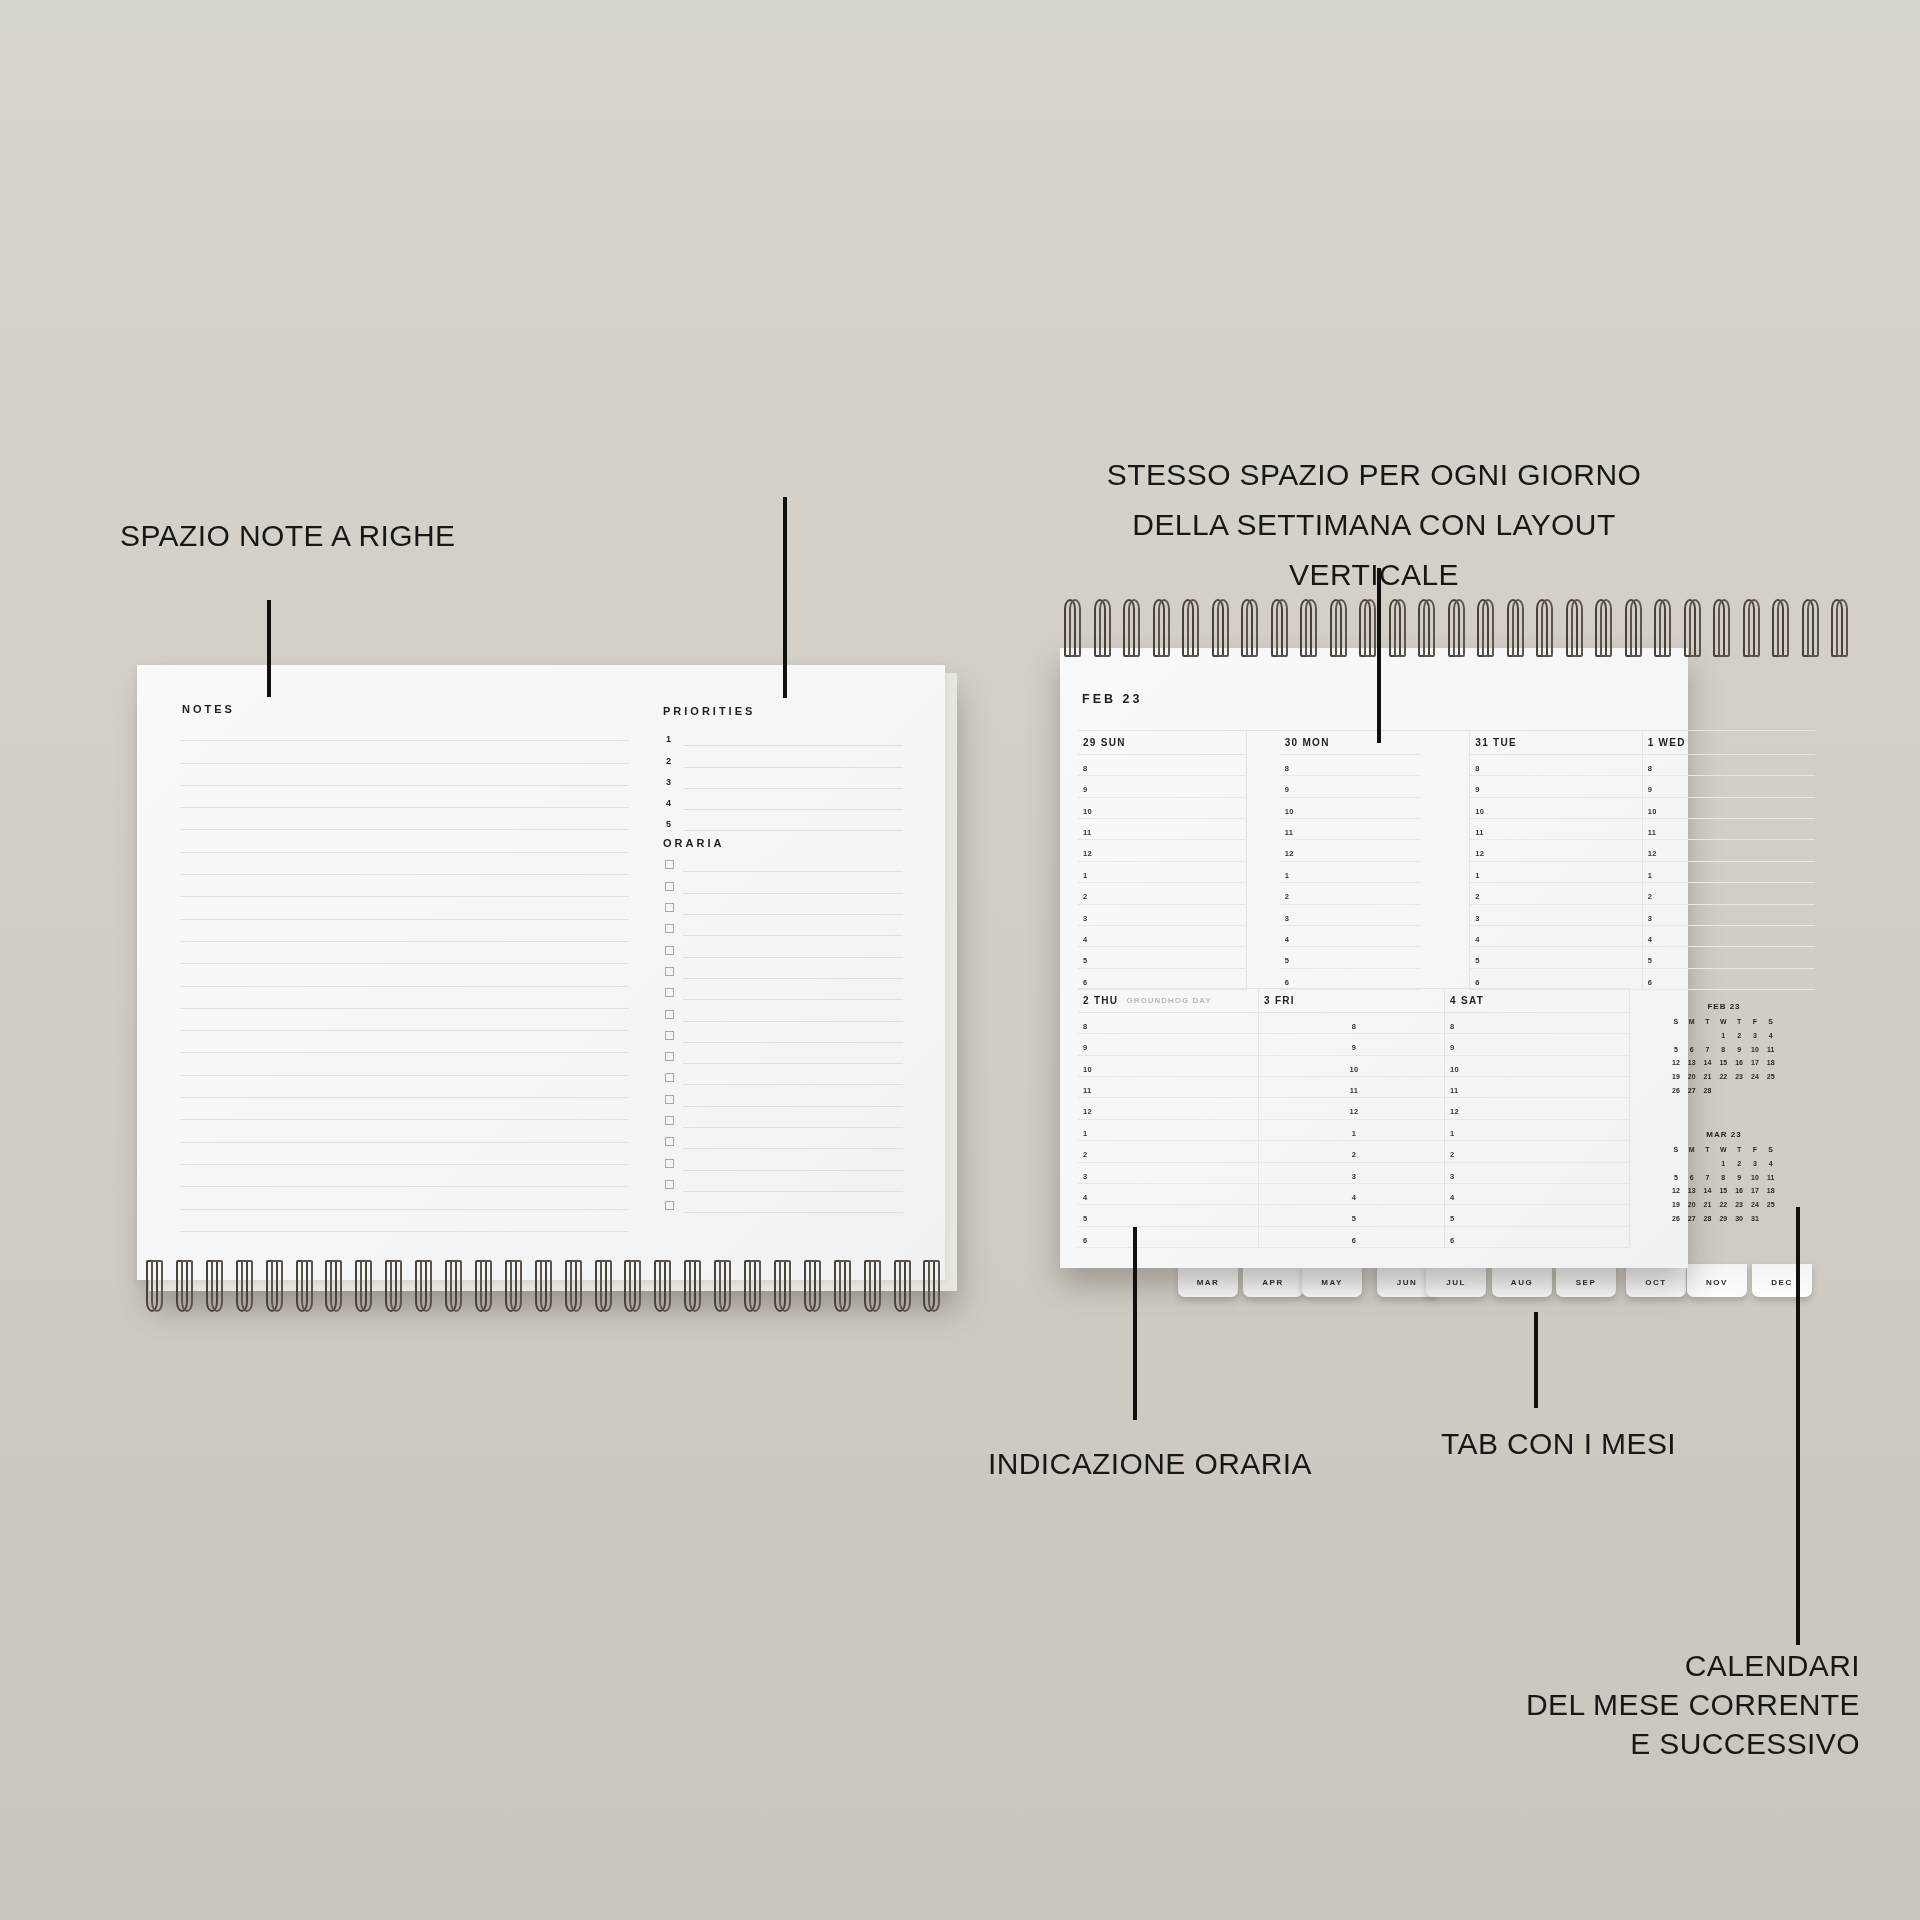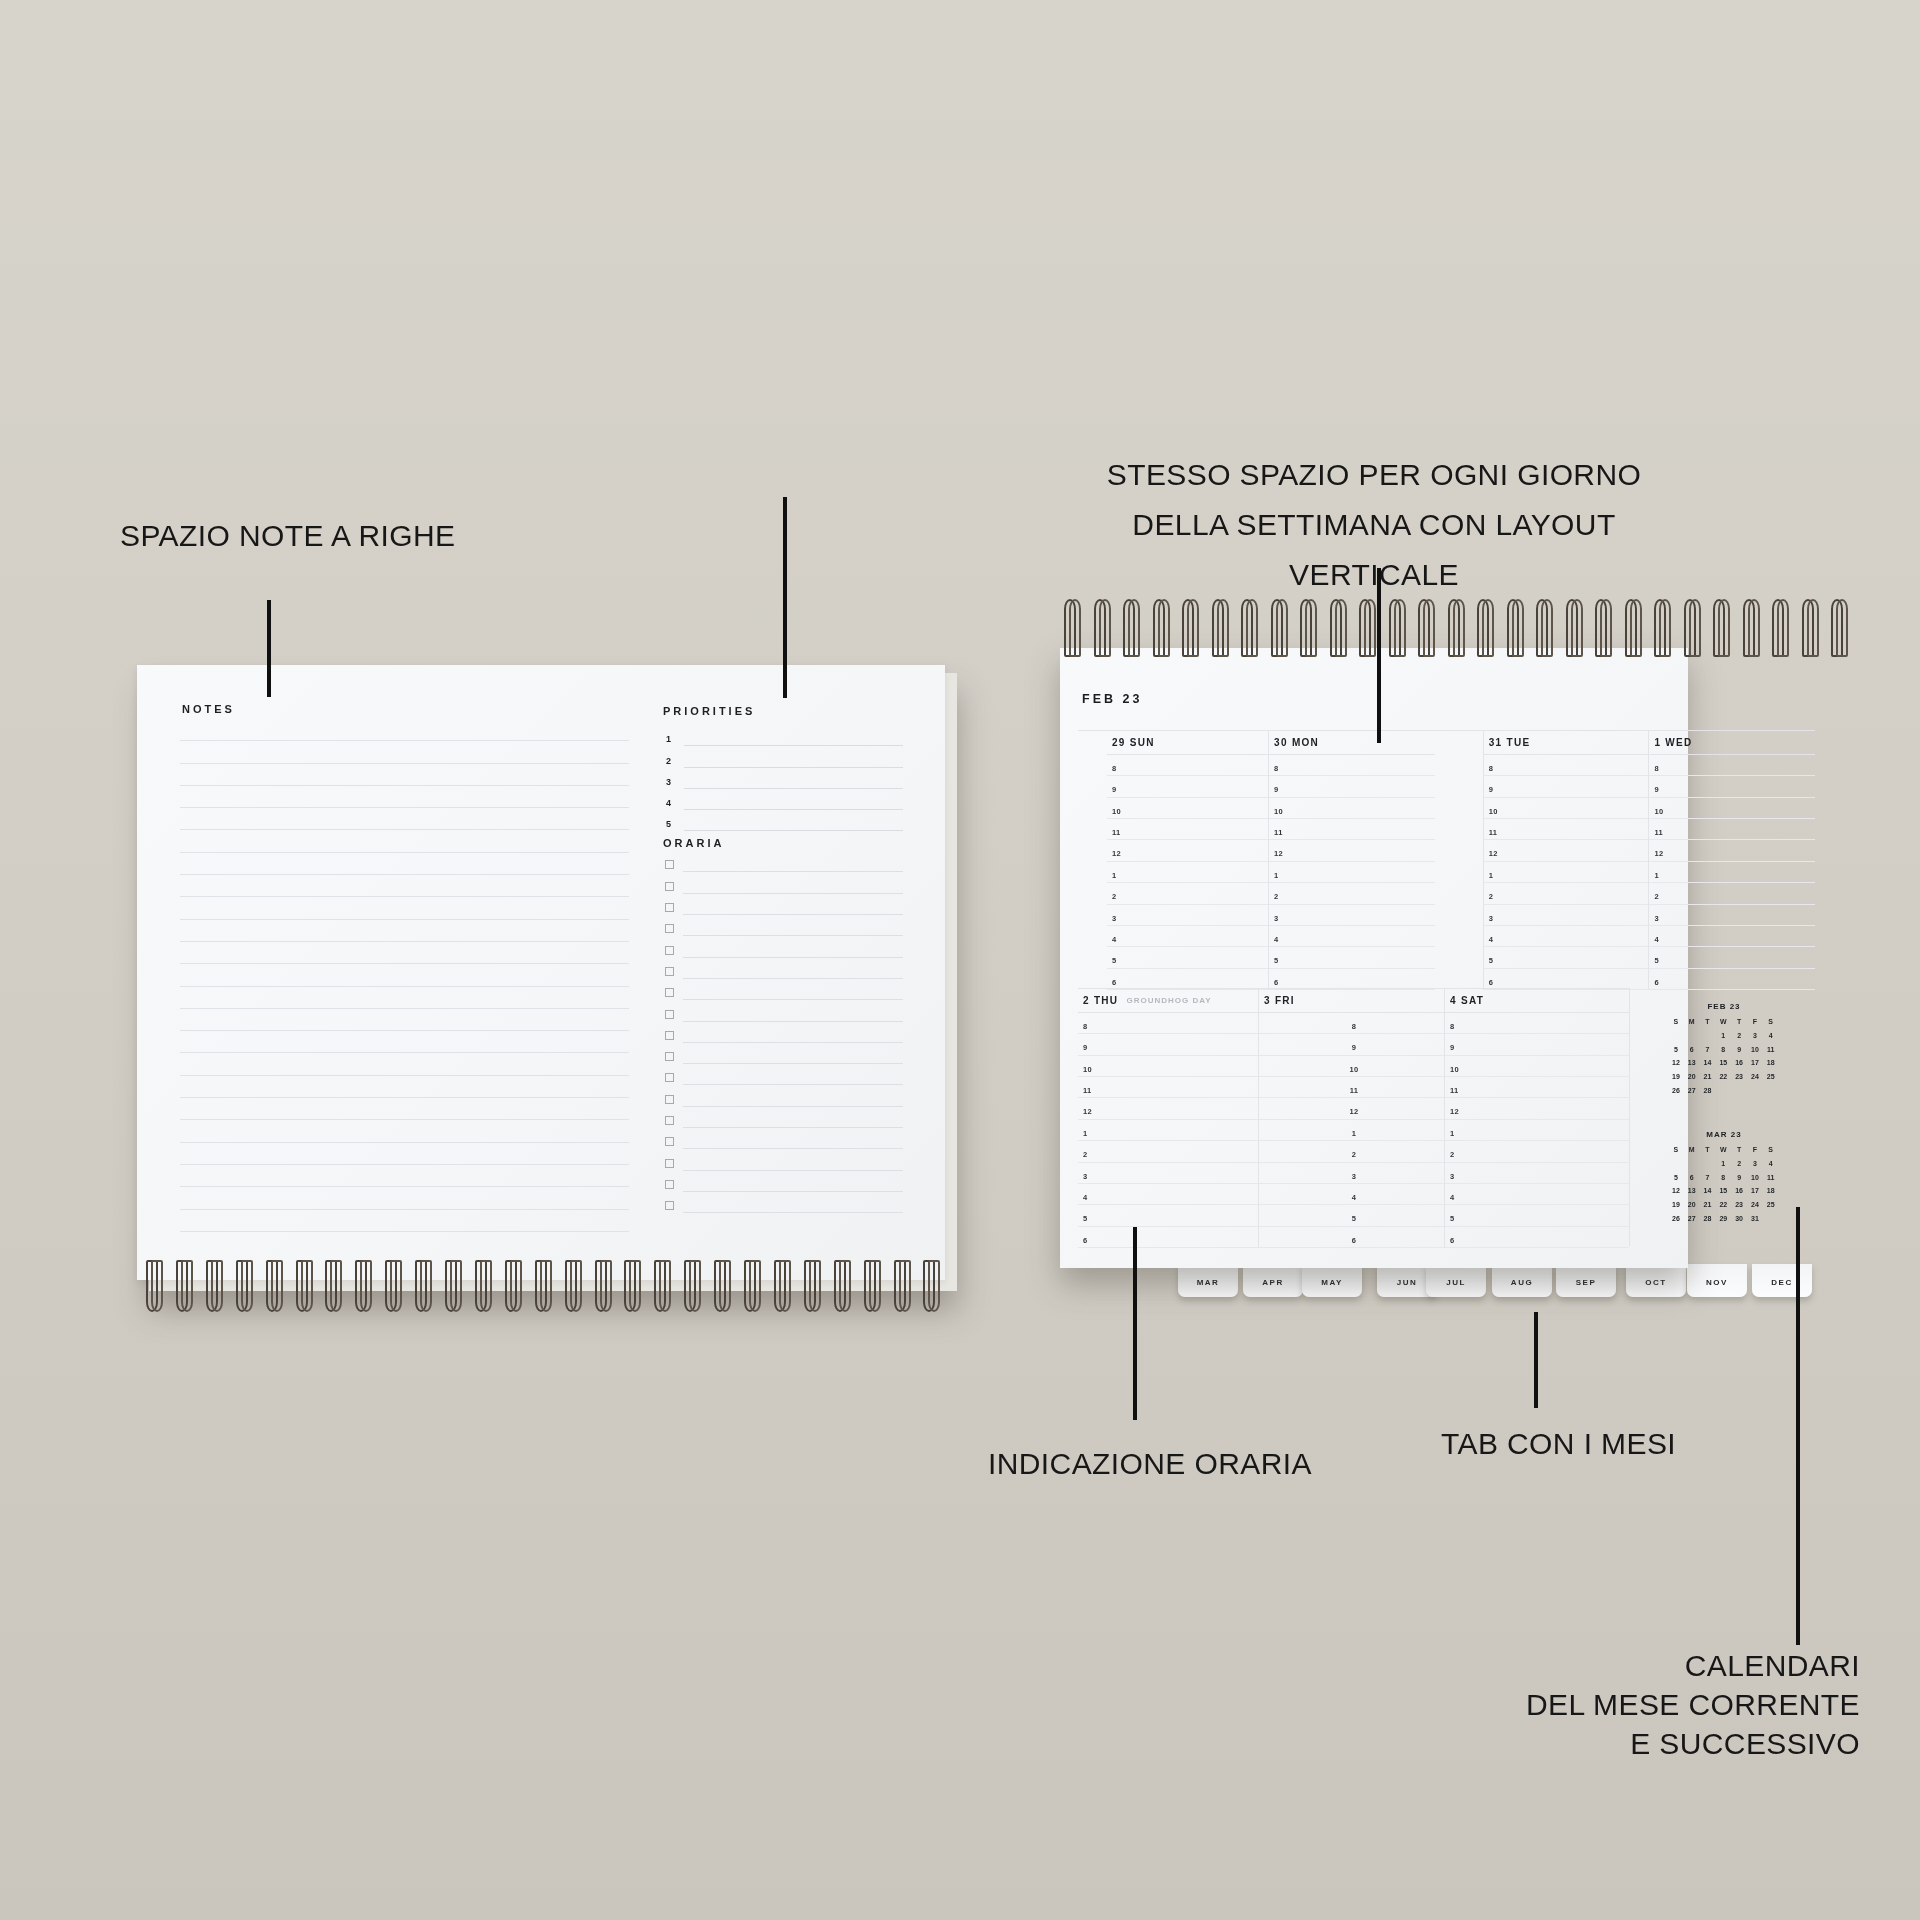--- a/index.html
+++ b/index.html
@@ -336,37 +336,37 @@
       </span>
       <span class="loop" style="left: 777.4px;">
         <i class="w"></i>
         <i class="w w2"></i>
       </span>
     </div>
 
   <div class="page right-page">
     <div class="feb-title">FEB 23</div>
     <div class="grid" id="grid1">
-        <div class="gcol" style="width: 180px; margin-left: 29px;">
+        <div class="gcol" style="width: 180px;">
           <div class="ghead">
             <span class="glabel">29 SUN</span>
           </div>
           <div class="gcell"><span class="ghour">8</span></div>
           <div class="gcell"><span class="ghour">9</span></div>
           <div class="gcell"><span class="ghour">10</span></div>
           <div class="gcell"><span class="ghour">11</span></div>
           <div class="gcell"><span class="ghour">12</span></div>
           <div class="gcell"><span class="ghour">1</span></div>
           <div class="gcell"><span class="ghour">2</span></div>
           <div class="gcell"><span class="ghour">3</span></div>
           <div class="gcell"><span class="ghour">4</span></div>
           <div class="gcell"><span class="ghour">5</span></div>
           <div class="gcell"><span class="ghour">6</span></div>
         </div>
-        <div class="gcol" style="width: 186px;">
+        <div class="gcol" style="width: 186px; padding-left: 33px;">
           <div class="ghead">
             <span class="glabel">30 MON</span>
           </div>
           <div class="gcell"><span class="ghour">8</span></div>
           <div class="gcell"><span class="ghour">9</span></div>
           <div class="gcell"><span class="ghour">10</span></div>
           <div class="gcell"><span class="ghour">11</span></div>
           <div class="gcell"><span class="ghour">12</span></div>
           <div class="gcell"><span class="ghour">1</span></div>
           <div class="gcell"><span class="ghour">2</span></div>

